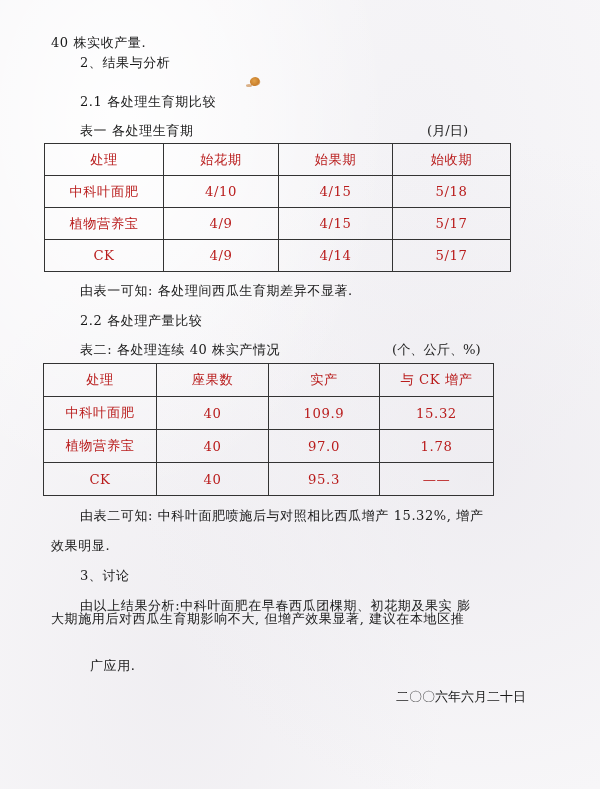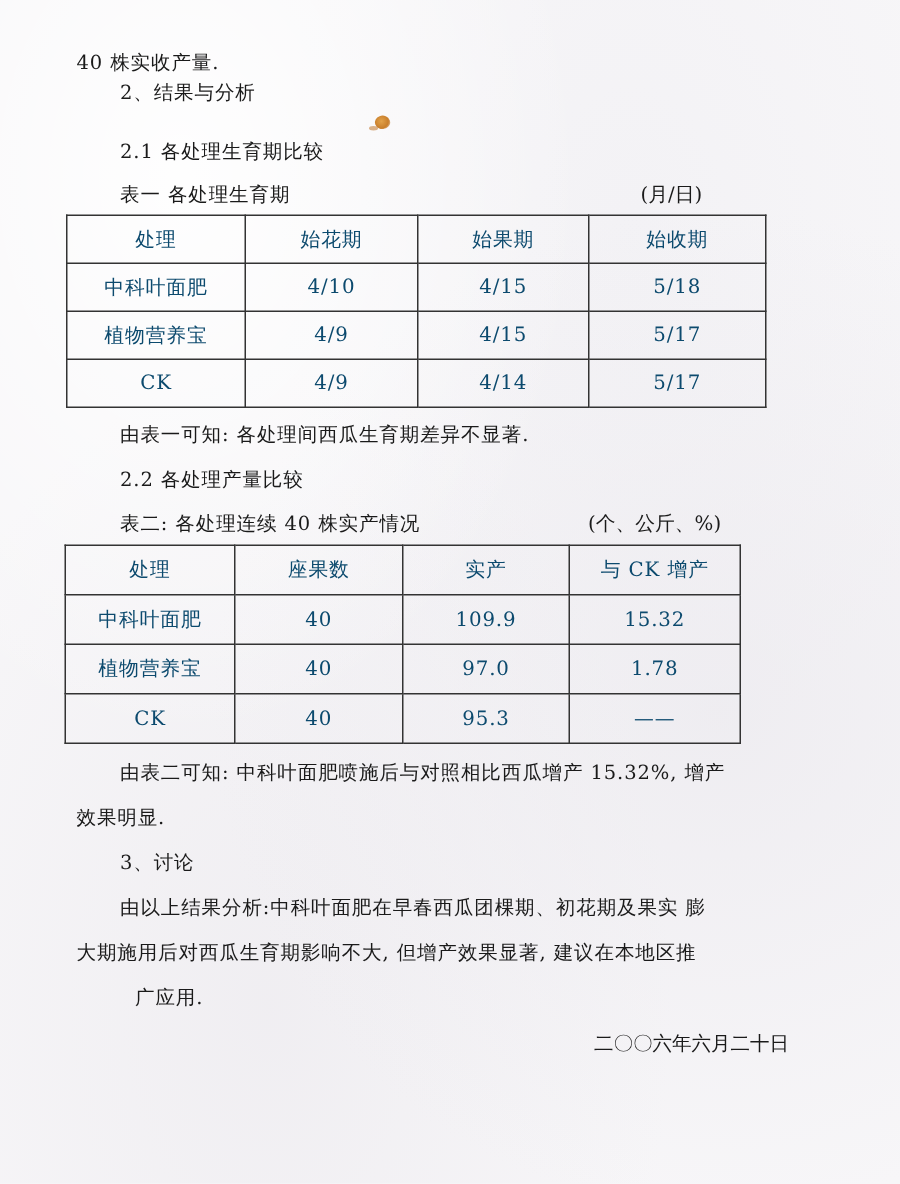--- a/index.html
+++ b/index.html
@@ -52,21 +52,21 @@
       border-collapse: collapse;
       table-layout: fixed;
     }
     table.data td {
       border: 1px solid #333;
       text-align: center;
       vertical-align: middle;
       padding: 0;
       font-size: 13.2px;
       letter-spacing: 0.6px;
-      color: #0c4a6e;
+      color: #b91c1c;
     }
     #table1 { left: 44px; top: 143px; width: 466px; }
     #table1 td { height: 31px; }
     #table2 { left: 43px; top: 363px; width: 450px; }
     #table2 td { height: 32px; }
     .unit {
       position: absolute;
       white-space: nowrap;
       font-size: 13.2px;
       line-height: 16px;
@@ -158,17 +158,17 @@
       <td>95.3</td>
       <td>——</td>
     </tr>
   </tbody>
     </table>
 
   <div class="line" style="left:80px; top:508px;">由表二可知: 中科叶面肥喷施后与对照相比西瓜增产 15.32%, 增产</div>
   <div class="line" style="left:51px; top:538px;">效果明显.</div>
   <div class="line" style="left:80px; top:568px;">3、讨论</div>
   <div class="line" style="left:80px; top:598px;">由以上结果分析:中科叶面肥在早春西瓜团棵期、初花期及果实   膨</div>
-  <div class="line" style="left:51px; top:628px;text-align:right;">大期施用后对西瓜生育期影响不大, 但增产效果显著, 建议在本地区推</div>
+  <div class="line" style="left:51px; top:611px;text-align:right;">大期施用后对西瓜生育期影响不大, 但增产效果显著, 建议在本地区推</div>
   <div class="line" style="left:51px; top:658px;margin-left:39px;">广应用.</div>
   <div class="line" style="left:372px; top:689px; letter-spacing:0px;margin-left:24px;">二〇〇六年六月二十日</div>
 
 </div>
 
 </body></html>

